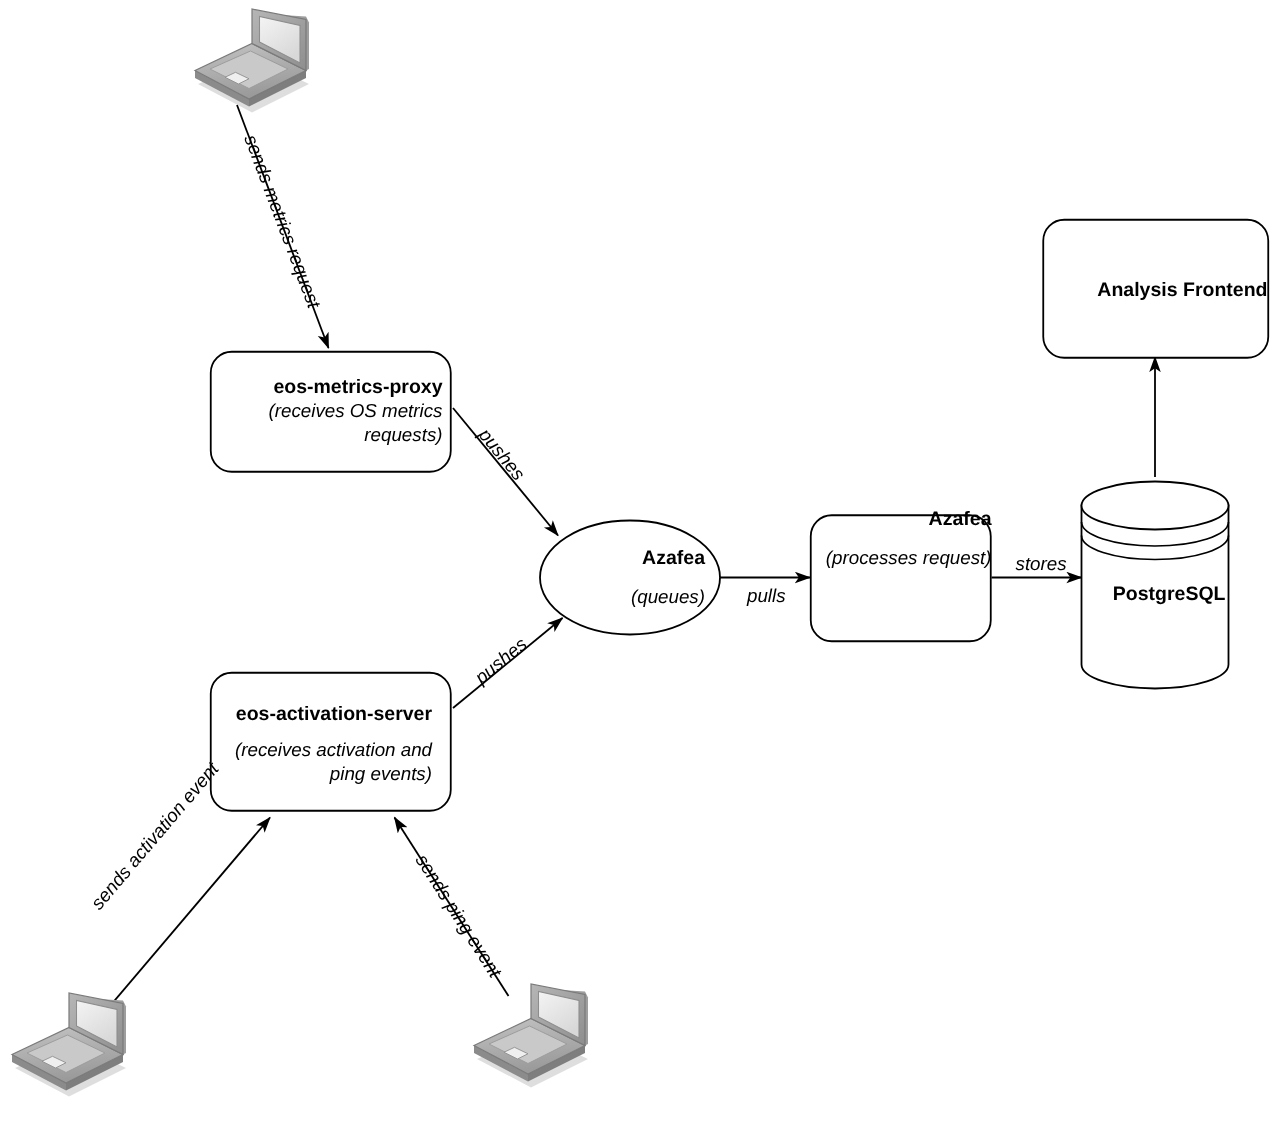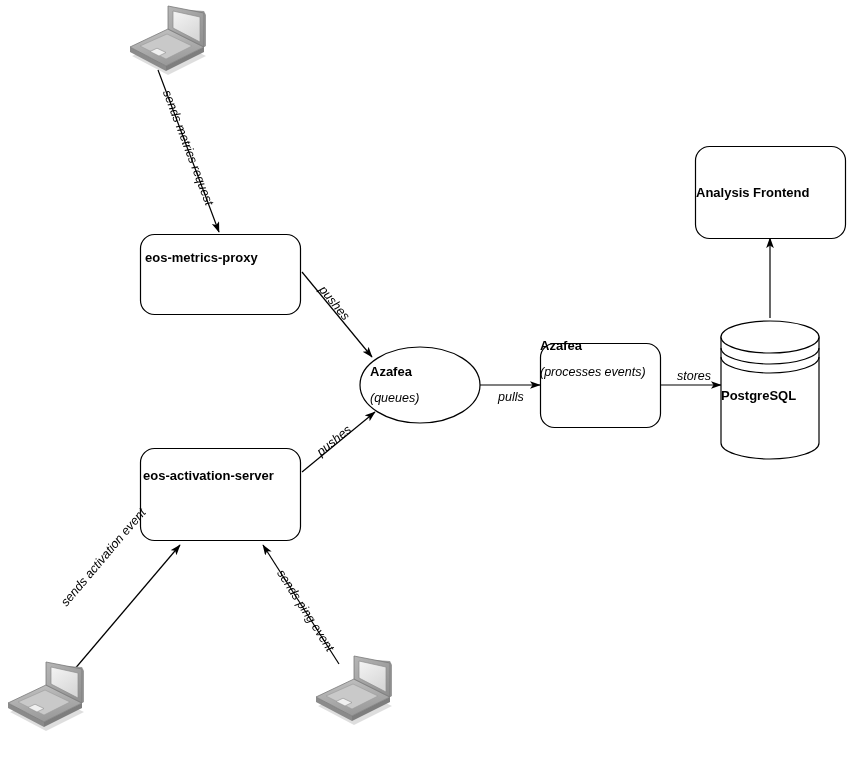--- a/index.html
+++ b/index.html
@@ -16,21 +16,21 @@
   }
   #diagram-canvas {
     position: absolute;
     left: 0;
     top: 0;
     width: 856px;
     height: 762px;
   }
   .node-label {
     position: absolute;
-    text-align: left;
+    text-align: right;
     color: #000000;
     pointer-events: none;
   }
   .node-title {
     font-weight: bold;
     font-size: 13px;
     line-height: 16px;
   }
   .node-sub {
     font-style: italic;
@@ -136,34 +136,36 @@
     <ellipse cx="770" cy="337" rx="49" ry="16" fill="#ffffff" stroke="#000000" stroke-width="1.2"></ellipse>
     <path d="M721,348 A49,16 0 0 0 819,348" fill="none" stroke="#000000" stroke-width="1.1"></path>
     <path d="M721,357 A49,16 0 0 0 819,357" fill="none" stroke="#000000" stroke-width="1.1"></path>
   </g>
 
   <rect x="695.5" y="146.5" width="150" height="92" rx="14" ry="14" fill="#ffffff" stroke="#000000" stroke-width="1.2"></rect>
 </svg>
 
 <div class="node-label" style="left:145px; top:250px; width:150px;">
   <div class="node-title">eos-metrics-proxy</div>
+  <div class="node-sub">(receives OS metrics requests)</div>
 </div>
 
 <div class="node-label" style="left:143px; top:468px; width:145px;">
   <div class="node-title">eos-activation-server</div>
+  <div class="node-sub" style="margin-top:8px;">(receives activation and ping events)</div>
 </div>
 
 <div class="node-label" style="left:370px; top:364px; width:100px;">
   <div class="node-title">Azafea</div>
   <div class="node-sub" style="margin-top:10px;">(queues)</div>
 </div>
 
 <div class="node-label" style="left:540px; top:338px; width:121px;">
   <div class="node-title">Azafea</div>
-  <div class="node-sub" style="margin-top:10px;">(processes events)</div>
+  <div class="node-sub" style="margin-top:10px;">(processes request)</div>
 </div>
 
 <div class="node-label" style="left:721px; top:388px; width:96px;">
   <div class="node-title">PostgreSQL</div>
 </div>
 
 <div class="node-label" style="left:696px; top:185px; width:149px;">
   <div class="node-title">Analysis Frontend</div>
 </div>
 

